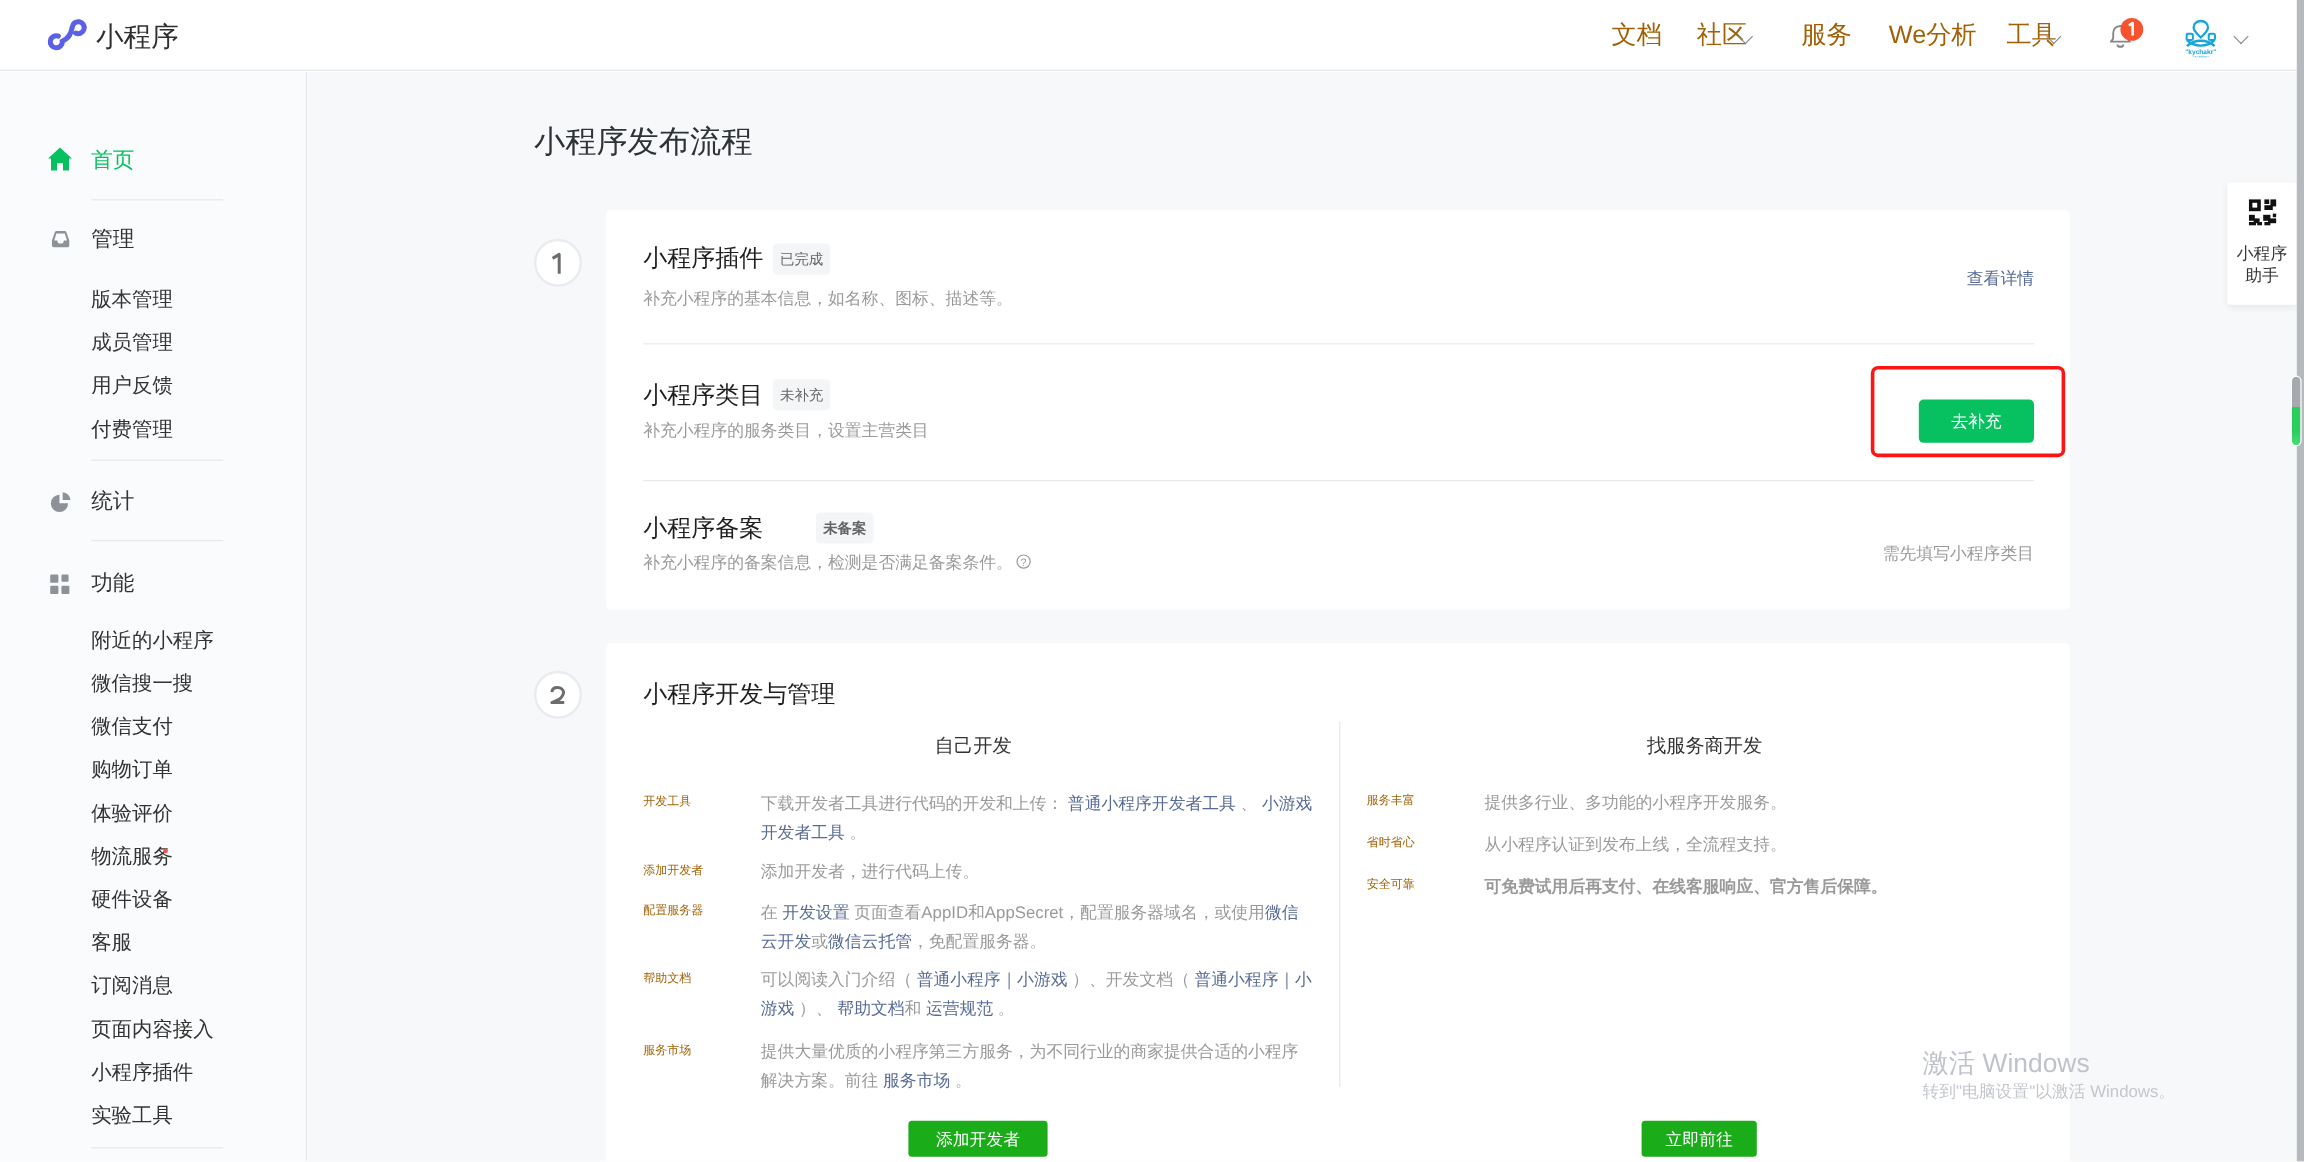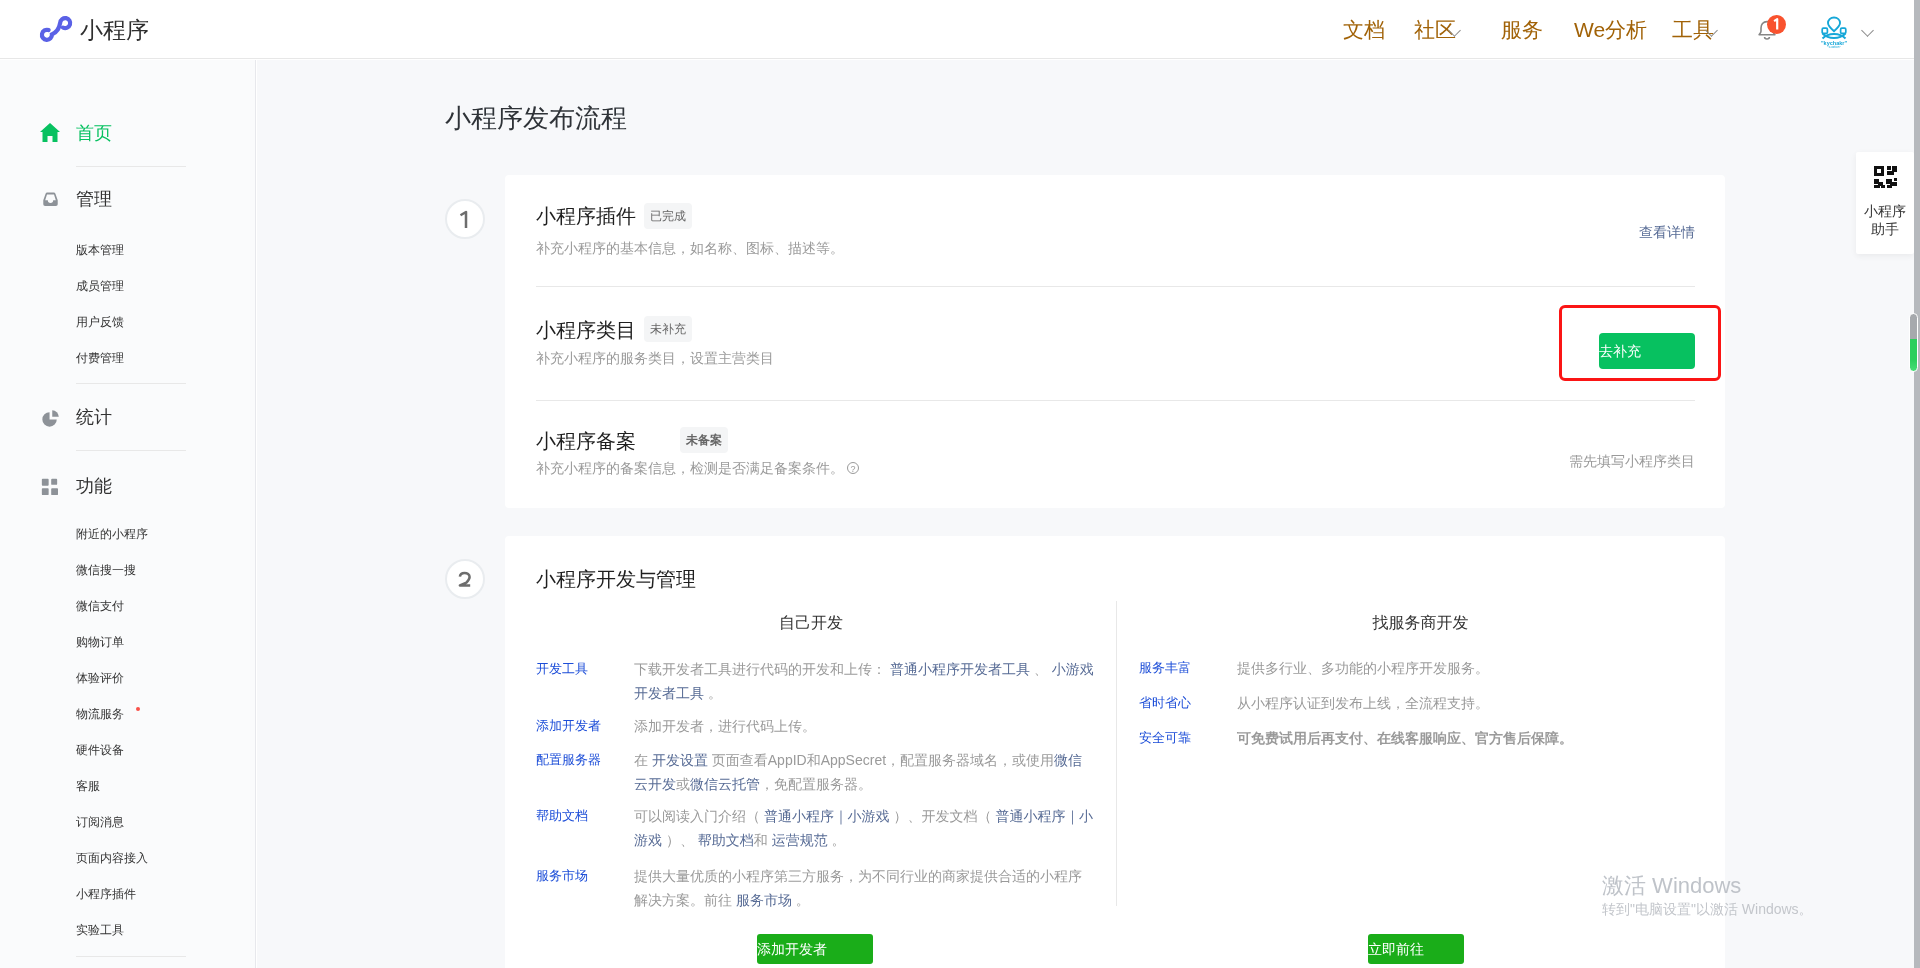--- a/index.html
+++ b/index.html
@@ -5,36 +5,36 @@
 html,body{width:1920px;height:968px;overflow:hidden;}
 body{font-family:"Liberation Sans",sans-serif;background:#fff;position:relative;}
 .abs{position:absolute;}
 
 #nav{position:absolute;left:0;top:0;width:1920px;height:59px;background:#fff;border-bottom:1px solid #e7e7e7;z-index:5;}
 .navitem{position:absolute;top:21px;font-size:21px;color:#a16207;line-height:18px;}
 .chev{position:absolute;width:9px;height:9px;border-right:1.5px solid #8a8a8a;border-bottom:1.5px solid #8a8a8a;transform:rotate(45deg);}
 
 #side{position:absolute;left:0;top:60px;width:256px;height:908px;background:#fafbfc;border-right:1px solid #e7e8ec;}
 .mitem{position:absolute;left:76px;font-size:18px;color:#333;line-height:24px;}
-.sitem{position:absolute;left:76px;font-size:12px;color:#333;line-height:20px;}
+.sitem{position:absolute;left:76px;font-size:17px;color:#333;line-height:20px;}
 .sdiv{position:absolute;left:76px;width:110px;height:1px;background:#e8e8e8;}
 .micon{position:absolute;left:39px;width:22px;height:22px;}
 
 #content{position:absolute;left:257px;top:60px;width:1657px;height:908px;background:#f7f8fa;}
 #title{position:absolute;left:445px;top:100px;font-size:26px;color:#2f3338;line-height:36px;}
 .card{position:absolute;left:505px;width:1220px;background:#fff;border-radius:4px;}
 .stepc{position:absolute;left:445px;width:40px;height:40px;border-radius:50%;background:#fff;border:2px solid #e9ecef;}
 .h20{position:absolute;font-size:20px;color:#1f1f1f;line-height:28px;}
 .badge{position:absolute;height:26px;background:#f4f5f6;border-radius:4px;font-size:12px;color:#666;line-height:26px;padding:0 6px;}
 .desc{position:absolute;font-size:14px;color:#9a9a9a;line-height:24px;}
 .hdiv{position:absolute;left:536px;width:1159px;height:1px;background:#e8e8e8;}
 .blink{color:#576b95;}
 .rgray{position:absolute;font-size:14px;color:#9a9a9a;text-align:right;line-height:24px;}
-.lbl{font-size:13px;color:#1d4ed8;line-height:24px;}
-.gbtn{position:absolute;color:#fff;font-size:14px;text-align:left;}
+.lbl{font-size:10px;color:#a16207;line-height:24px;}
+.gbtn{position:absolute;color:#fff;font-size:14px;text-align:center;}
 </style></head>
 <body>
 
 <div id="nav">
   <svg class="abs" style="left:38px;top:10px" width="36" height="36" viewBox="0 0 36 36">
     <path d="M25.1 17.6 A5 5 0 1 0 22.2 12.66 C21.2 16.8 20.9 20.9 13.9 24.4 M22.2 12.66 C21.6 16.4 19.6 21.9 13.9 24.4 A5 5 0 1 1 10.6 20.1" fill="none" stroke="#5a61e6" stroke-width="4.2" stroke-linecap="round"></path>
   </svg>
   <div class="navitem" style="left:80px;top:17px;font-size:23px;color:#2f2f2f;line-height:26px;">小程序</div>
   <div class="navitem" style="left:1343px">文档</div>
   <div class="navitem" style="left:1414px">社区</div>

